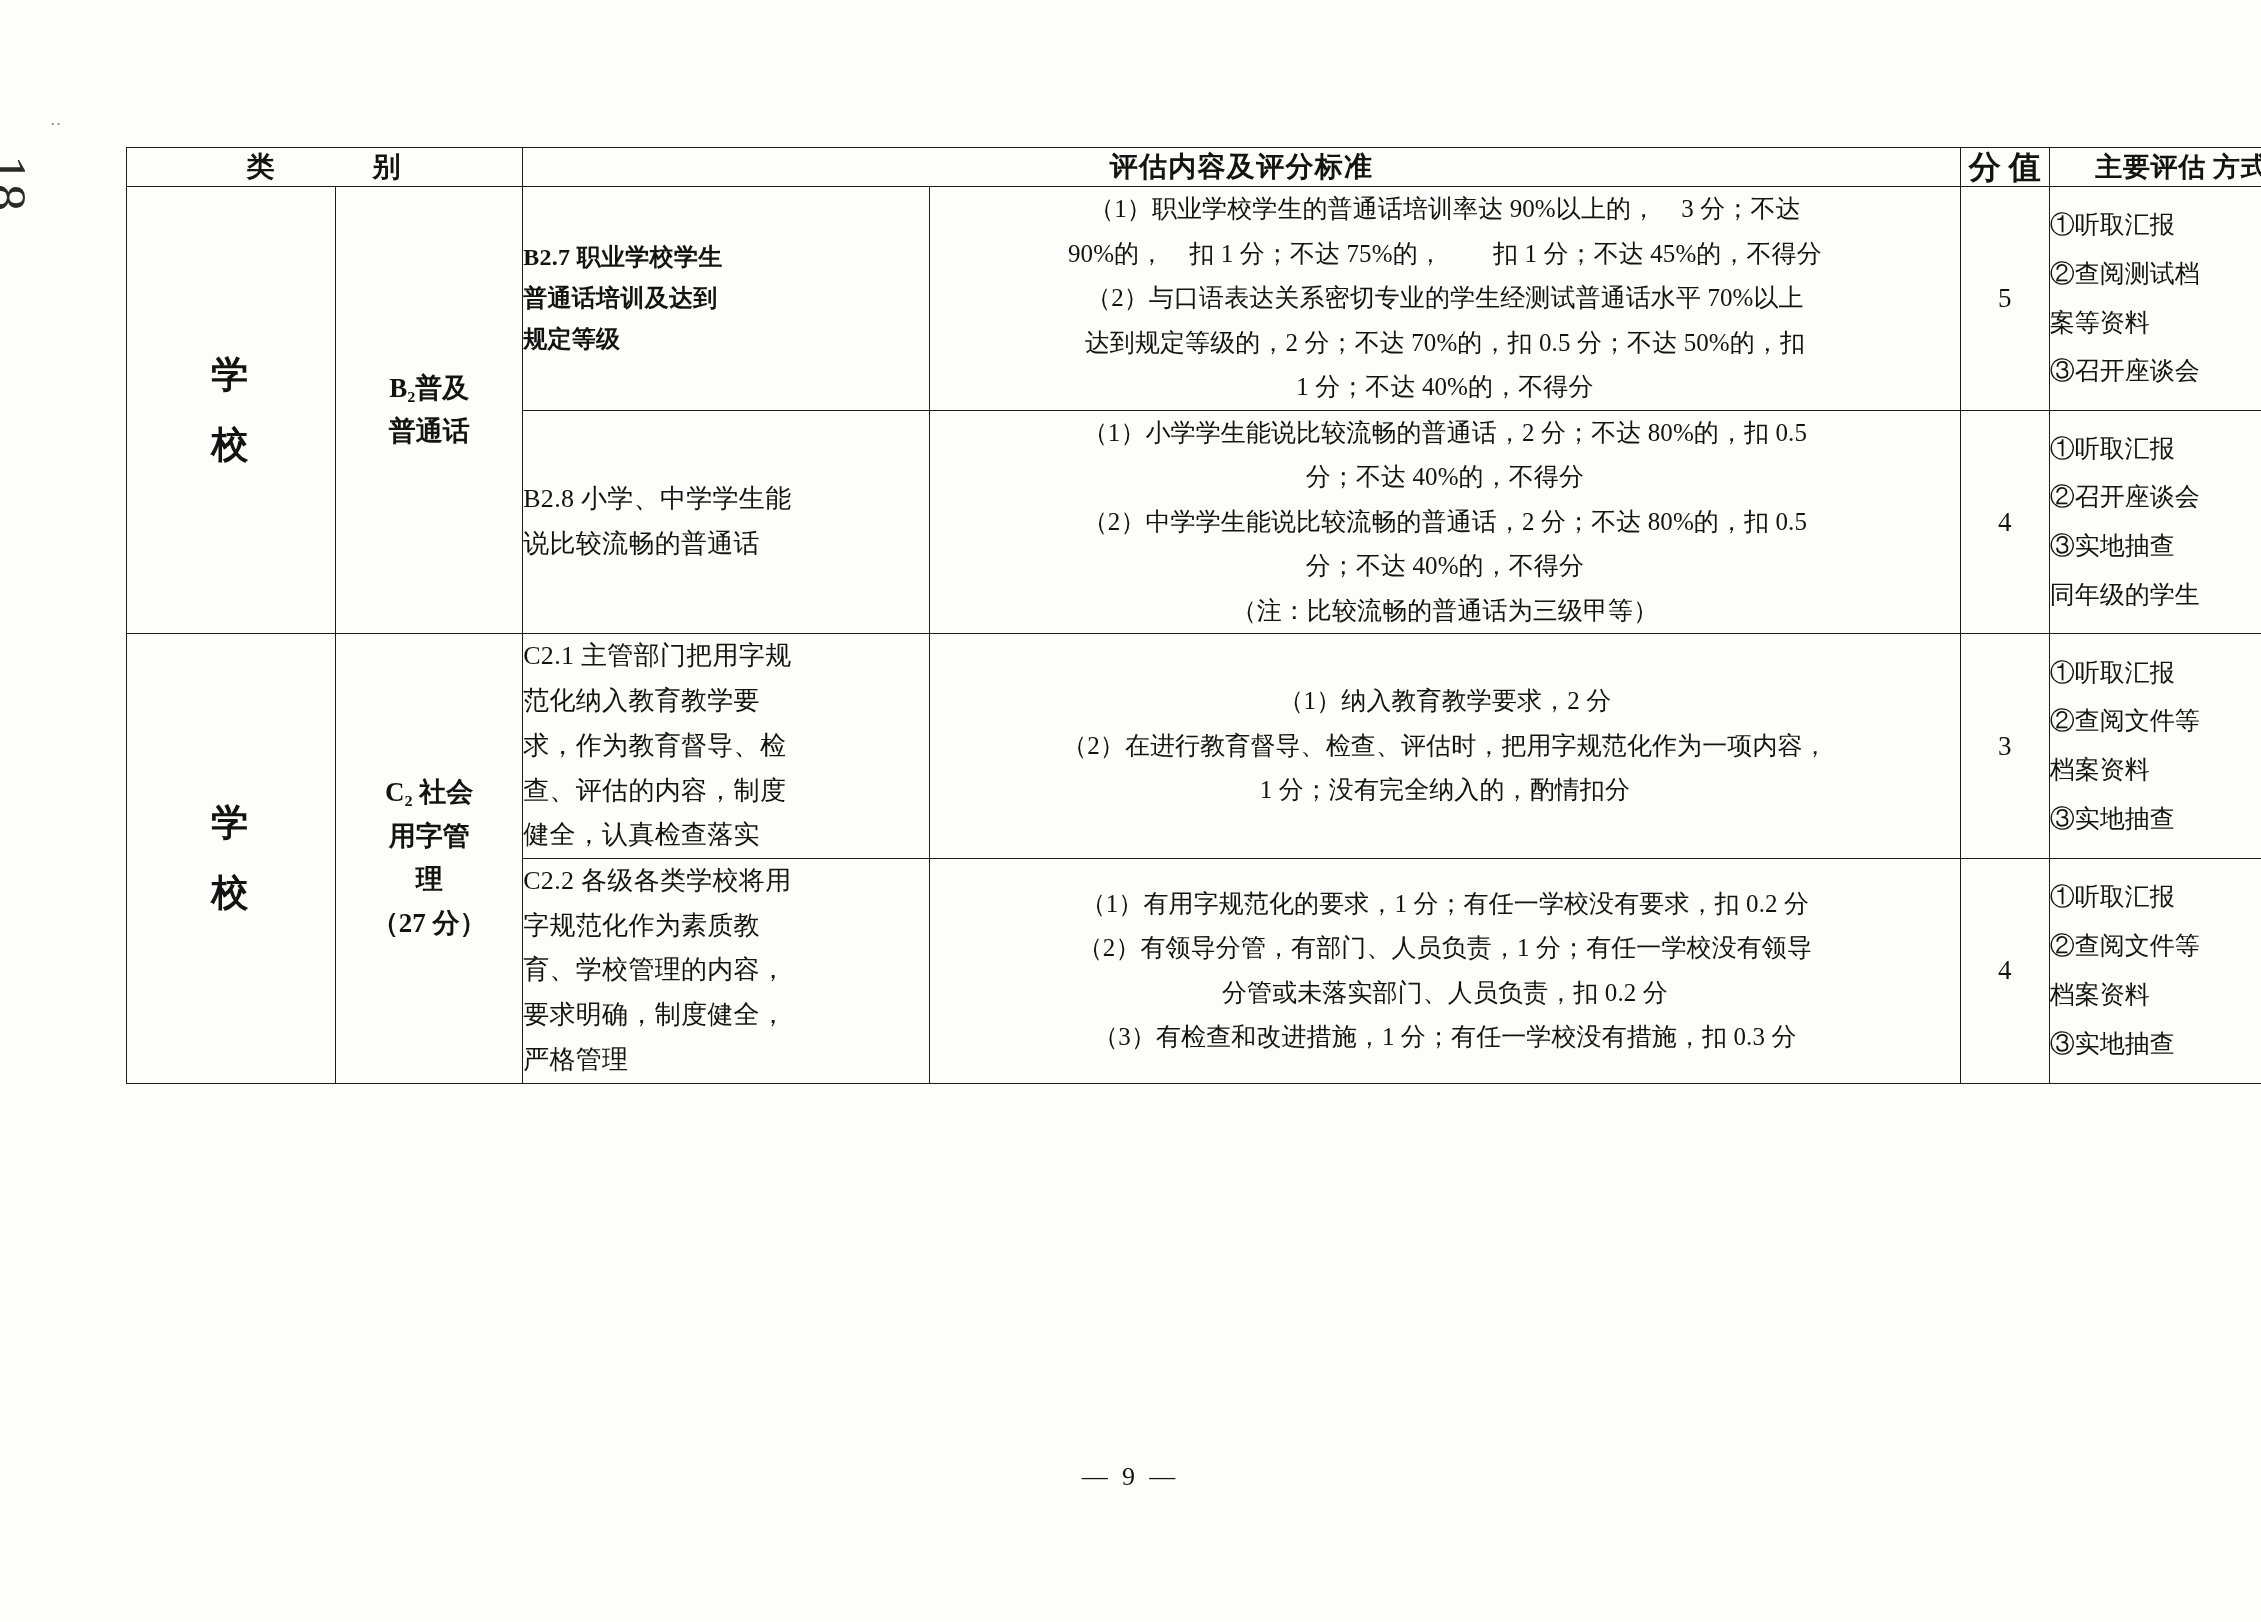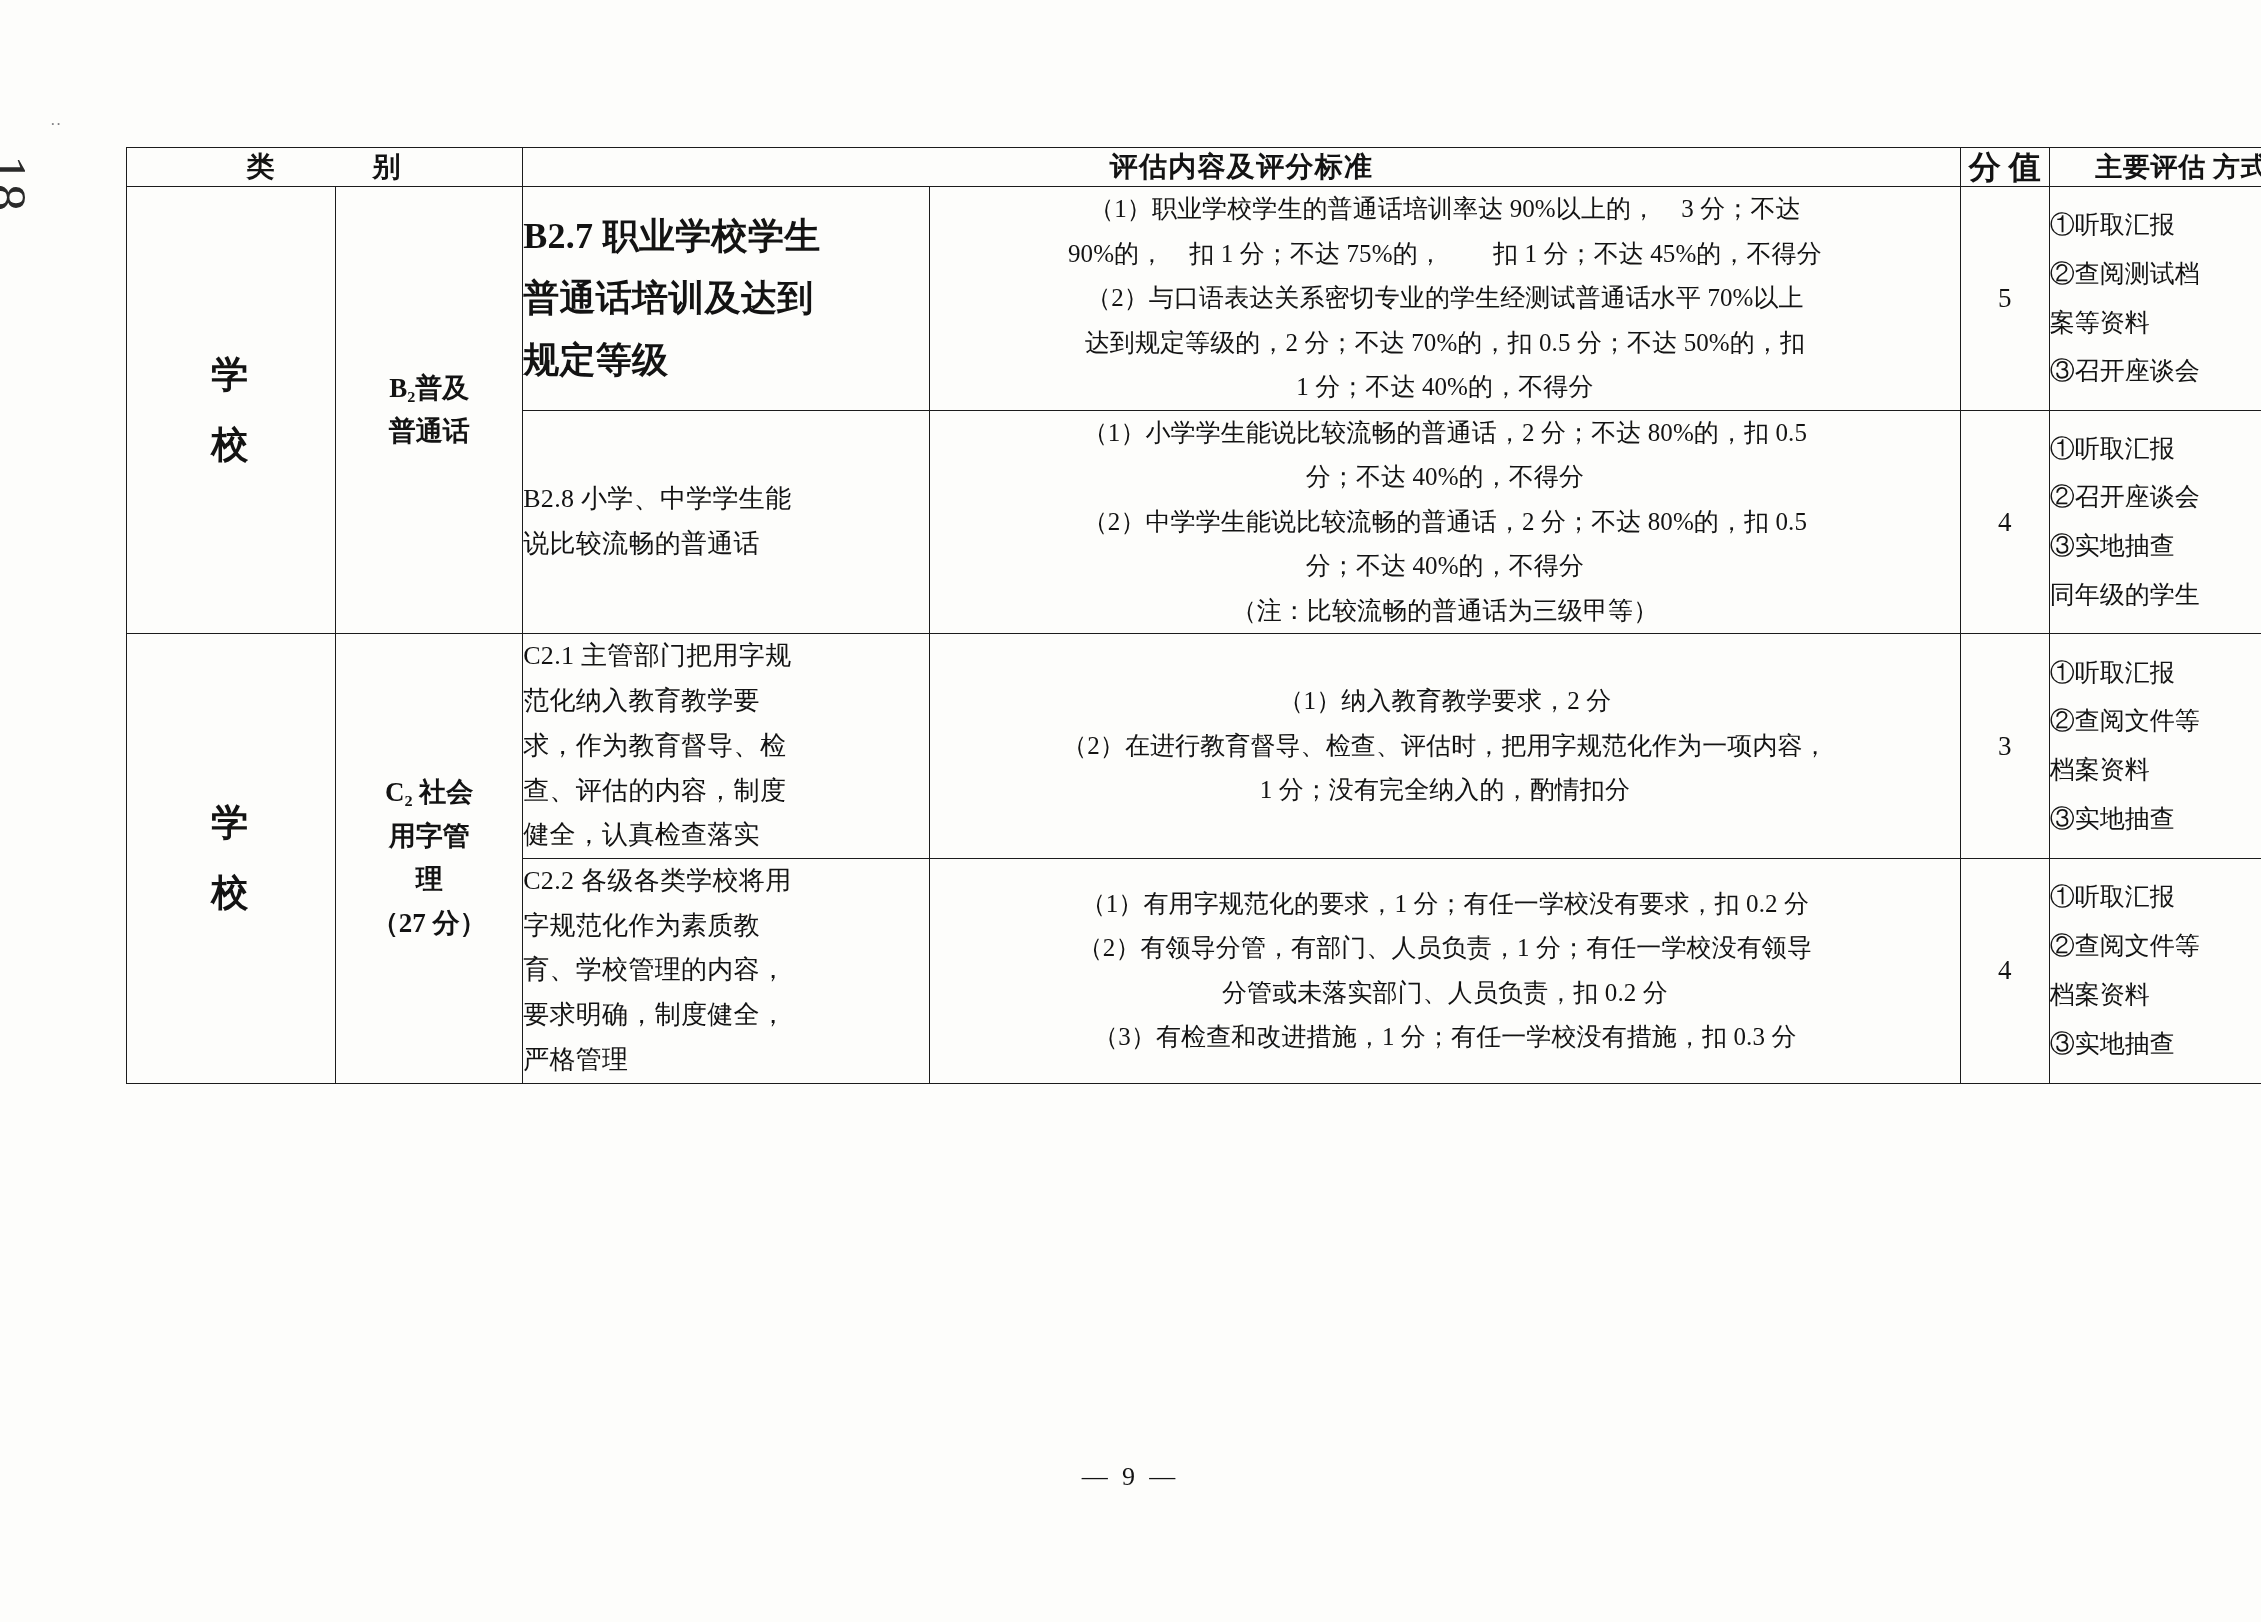--- a/index.html
+++ b/index.html
@@ -111,21 +111,21 @@
   .sub-cell .ln { display: block; white-space: nowrap; }
 
   .item-cell {
     font-size: 26px;
     line-height: 1.72;
     padding: 14px 11.6px 14px 14px;
     letter-spacing: 0.3px;
   }
   .item-cell.b {
     font-weight: 700;
-    font-size: 36px;
+    font-size: 24px;
   }
   .item-cell .ln { display: block; }
 
   .content-cell {
     font-size: 25px;
     line-height: 1.78;
     padding: 13px 14px 14px 15.5px;
     letter-spacing: 0.1px;
     text-align: center;
   }

